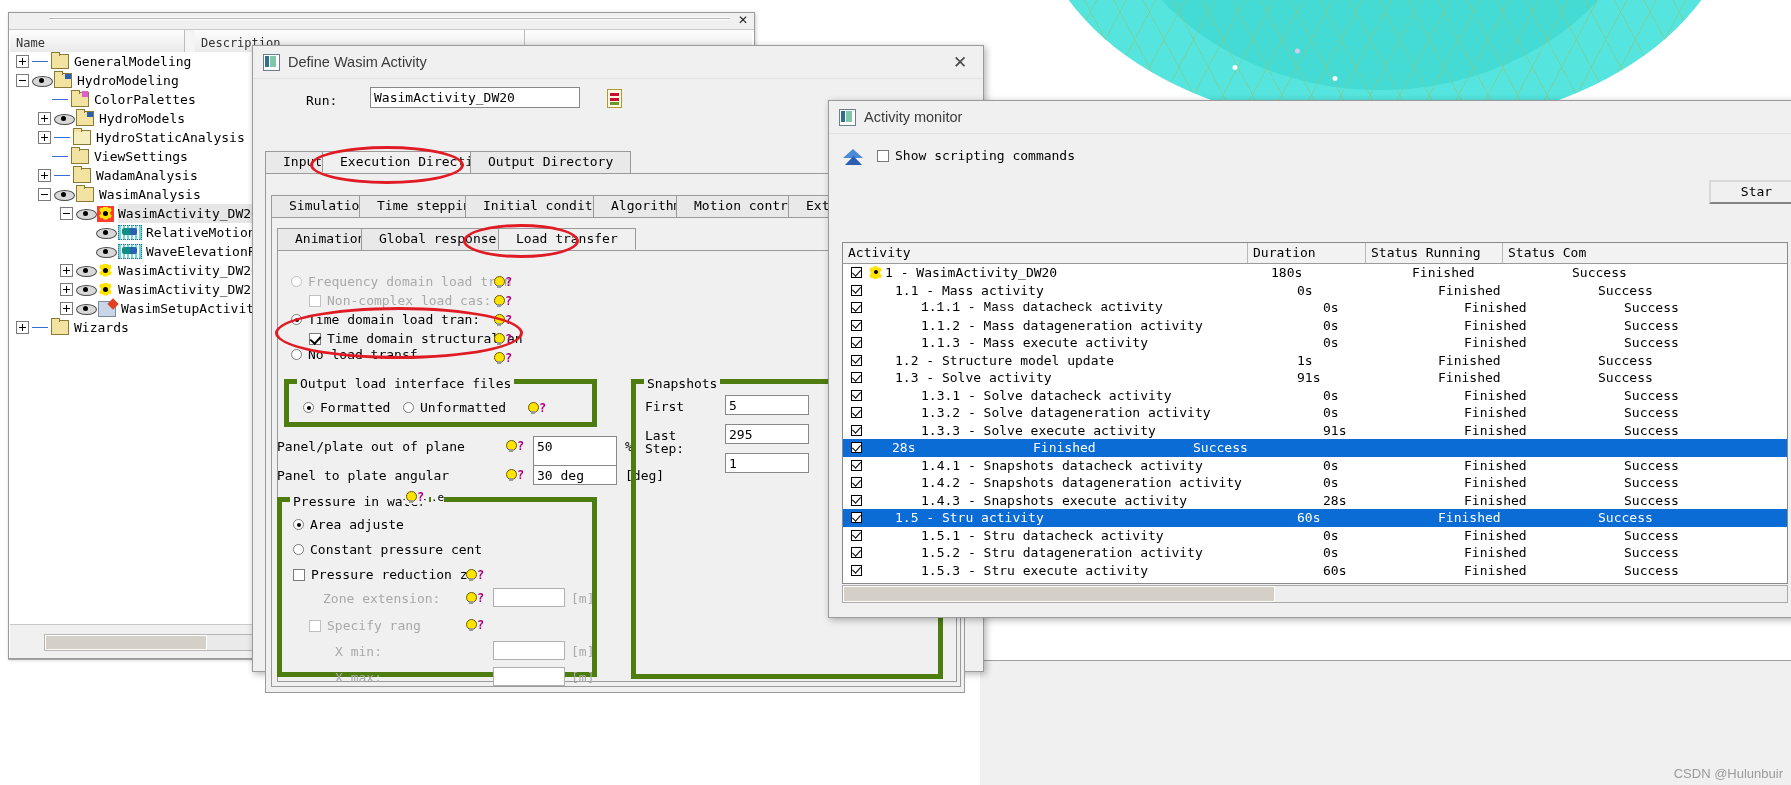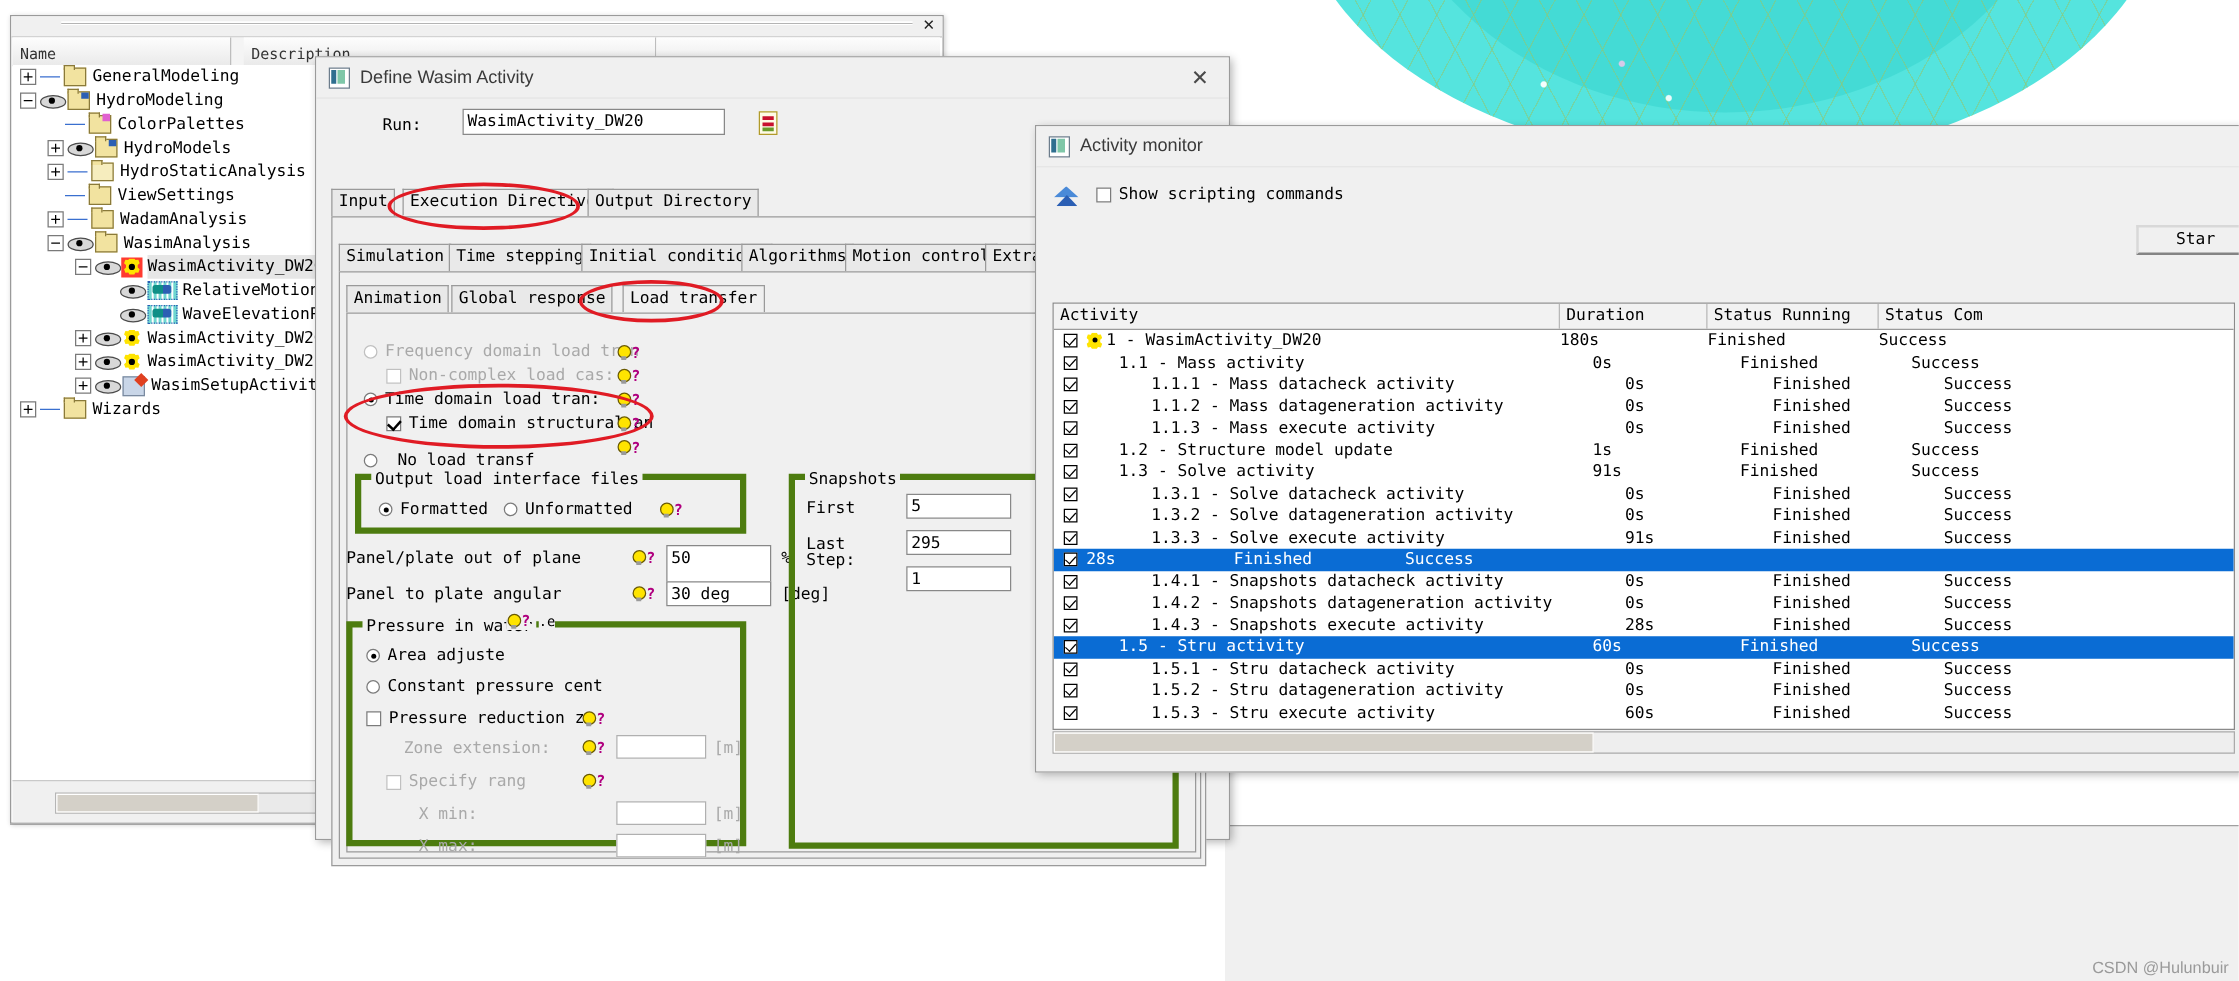--- a/index.html
+++ b/index.html
@@ -93,21 +93,21 @@
   .runlbl{position:absolute;left:53px;top:6px;font-family:"DejaVu Sans Mono",monospace;font-size:13px;}
   .runinput{position:absolute;left:117px;top:0px;width:210px;height:21px;border:1px solid #888;background:#fff;
      font-family:"DejaVu Sans Mono",monospace;font-size:13px;padding:2px 3px;box-sizing:border-box;color:#000;}
   .runbtn{position:absolute;left:347px;top:-2px;width:26px;height:25px;background:#f0f0f0;border:1px solid #f0f0f0;}
   .runbtn .sheet{position:absolute;left:6px;top:3px;width:13px;height:17px;background:#fffbe6;border:1px solid #b09a2a;}
   .runbtn .sheet:after{content:"";position:absolute;left:2px;top:3px;width:9px;height:3px;background:#c8102e;box-shadow:0 5px 0 #c8102e,0 9px 0 #6a9a2a;}
 
   .tabrow{position:absolute;height:22px;}
   .tab{position:absolute;top:0;height:22px;box-sizing:border-box;border:1px solid #9a9a9a;border-bottom:none;
      background:#e9e9e9;font-family:"DejaVu Sans Mono",monospace;font-size:13px;line-height:20px;
-     padding:0 5px;color:#000;white-space:nowrap;}
+     padding:0 17px;color:#000;white-space:nowrap;}
   .tab.active{background:#f0f0f0;border-bottom:1px solid #f0f0f0;}
   .tabpanel{position:absolute;border:1px solid #9a9a9a;background:#f0f0f0;box-sizing:border-box;}
 
   .gb{position:absolute;border:5px solid #4d7c0f;box-sizing:border-box;}
   .gb > .gbt{position:absolute;top:-8px;left:8px;background:#f0f0f0;padding:0 3px;
      font-family:"DejaVu Sans Mono",monospace;font-size:13px;white-space:nowrap;}
 
   .rb{position:absolute;font-family:"DejaVu Sans Mono",monospace;font-size:13px;white-space:nowrap;
      display:flex;align-items:center;}
   .rb .dot{width:11px;height:11px;border:1px solid #7b7b7b;border-radius:50%;background:#fff;margin-right:6px;
@@ -152,21 +152,21 @@
      font-family:"DejaVu Sans Mono",monospace;font-size:13px;line-height:20px;text-align:center;box-sizing:border-box;}
   #grid{position:absolute;left:13px;top:108px;width:944px;height:340px;background:#fff;border:1px solid #8a8a8a;overflow:hidden;}
   #grid-hdr{display:flex;height:20px;background:#f2f2f2;border-bottom:1px solid #9a9a9a;}
   #grid-hdr div{font-family:"DejaVu Sans Mono",monospace;font-size:13px;line-height:19px;padding-left:5px;
      border-right:1px solid #b8b8b8;box-sizing:border-box;overflow:hidden;white-space:nowrap;}
   .grow{display:flex;height:17.5px;align-items:center;white-space:nowrap;}
   .grow .c-chk{width:26px;flex:0 0 auto;display:flex;align-items:center;justify-content:center;}
   .gchk{width:11px;height:11px;border:1.5px solid #000;background:#fff;position:relative;box-sizing:border-box;}
   .gchk:after{content:"";position:absolute;left:2px;top:-0.5px;width:4px;height:7px;border:solid #000;border-width:0 1.5px 1.5px 0;transform:rotate(42deg);}
   .grow .c-act{flex:0 0 auto;font-family:"DejaVu Sans Mono",monospace;font-size:13px;display:flex;align-items:center;}
-  .grow .c-dur,.grow .c-run,.grow .c-com{flex:0 0 auto;font-family:"DejaVu Sans Mono",monospace;font-size:13px;}
+  .grow .c-dur,.grow .c-run,.grow .c-com{flex:0 0 auto;font-family:"DejaVu Sans Mono",monospace;font-size:13px;margin-left:23px;}
   .grow.sel{background:#0a6cd4;color:#fff;}
   .ggear{width:14px;height:13px;position:relative;margin-right:2px;flex:0 0 auto;}
   .ggear:before{content:"";position:absolute;left:0;top:0;width:13px;height:13px;background:#ffe400;
      clip-path:polygon(35% 0,65% 0,72% 12%,90% 10%,98% 32%,86% 42%,86% 58%,98% 68%,90% 90%,72% 88%,65% 100%,35% 100%,28% 88%,10% 90%,2% 68%,14% 58%,14% 42%,2% 32%,10% 10%,28% 12%);}
   .ggear:after{content:"";position:absolute;left:4.5px;top:4px;width:4px;height:4px;background:#000;border-radius:50%;}
   #grid-hbar{position:absolute;left:13px;bottom:14px;width:944px;height:16px;background:#eee;border:1px solid #aaa;}
   #grid-hbar i{position:absolute;left:0;top:0;height:14px;width:430px;background:#d4d0c8;border:1px solid #fff;display:block;}
 
   #watermark{position:absolute;right:8px;bottom:4px;font-size:13px;color:#9a9a9a;font-family:"Liberation Sans",sans-serif;}
 </style>
@@ -367,21 +367,21 @@
 
     <div class="cbx" style="left:56px;top:252px;">
       <span class="box on"></span>
       <span>Time domain structural an</span>
     </div>
     <div class="help" style="left:240px;top:253px;">
       <span class="bulb"></span>
         <span class="qm">?</span>
     </div>
 
-    <div class="rb" style="left:38px;top:282px;gap:10px;">
+    <div class="rb" style="left:38px;top:268px;">
       <span class="dot"></span>
       <span>No load transf</span>
     </div>
     <div class="help" style="left:240px;top:272px;">
       <span class="bulb"></span>
         <span class="qm">?</span>
     </div>
 
     <div class="gb" style="left:31px;top:300px;width:313px;height:48px;">
       <span class="gbt">Output load interface files</span>
@@ -527,21 +527,21 @@
               <span>1.1 - Mass activity</span>
             </div>
             <div class="c-dur" style="width: 118px;">0s</div>
             <div class="c-run" style="width: 137px;">Finished</div>
             <div class="c-com" style="width: 130px;">Success</div>
           </div>
           <div class="grow">
             <div class="c-chk">
               <span class="gchk"></span>
             </div>
-            <div class="c-act" style="width: 379px; padding-left: 52px;">
+            <div class="c-act" style="width: 379px; padding-left: 52px; font-family: Liberation Mono, monospace;">
               <span>1.1.1 - Mass datacheck activity</span>
             </div>
             <div class="c-dur" style="width: 118px;">0s</div>
             <div class="c-run" style="width: 137px;">Finished</div>
             <div class="c-com" style="width: 130px;">Success</div>
           </div>
           <div class="grow">
             <div class="c-chk">
               <span class="gchk"></span>
             </div>

